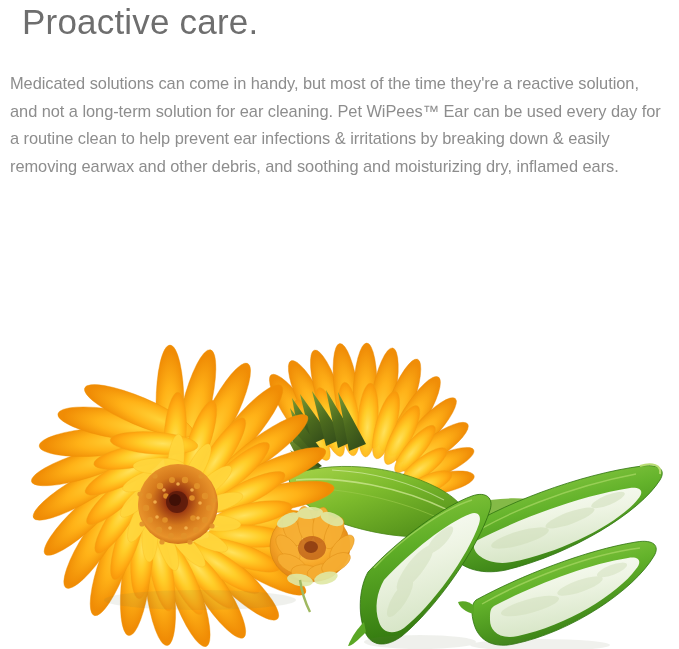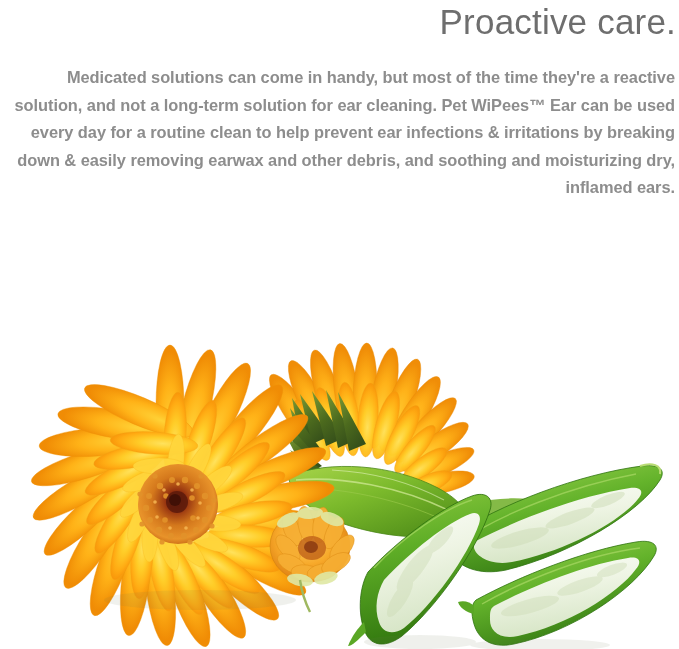--- a/index.html
+++ b/index.html
@@ -26,37 +26,37 @@
   
   .text-block {
     position: absolute;
     left: 0;
     top: 0;
     width: 679px;
   }
 
   .page-title {
     margin: 0;
-    padding: 0 3px;
-    text-align: right;
+    padding: 0 22px;
+    text-align: left;
     font-size: 35px;
     line-height: 44px;
     font-weight: 300;
     letter-spacing: 0.2px;
     color: #6e6e6e;
     font-family: "Liberation Sans", "DejaVu Sans", sans-serif;
   }
 
   .body-copy {
-    margin: 0;
+    margin: 6px;
     padding: 20px 4px 0 4px;
-    text-align: right;
+    text-align: left;
     font-size: 16.4px;
     line-height: 27.5px;
-    font-weight: 700;
+    font-weight: 400;
     color: #8d8d8d;
     letter-spacing: -0.05px;
     font-family: "Liberation Sans", "DejaVu Sans", sans-serif;
   }
 
   
   .photo {
     position: absolute;
     left: 0;
     top: 208px;

